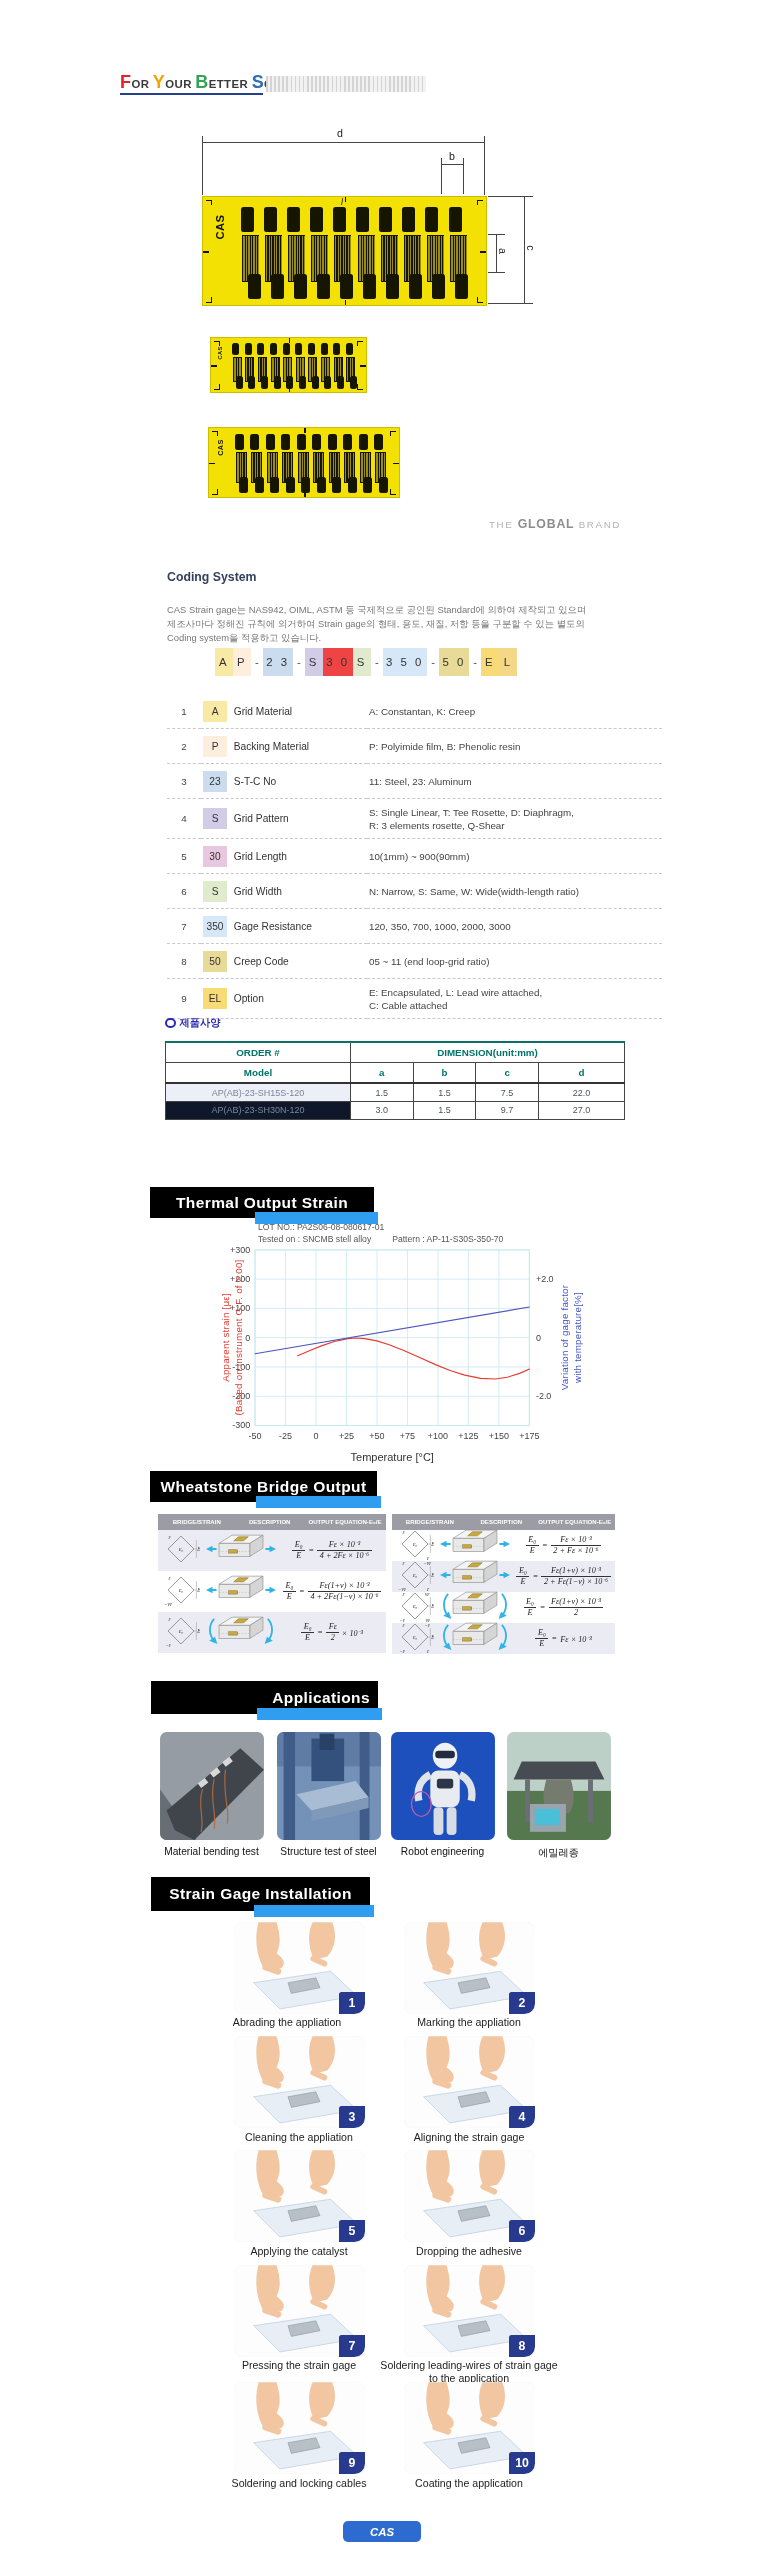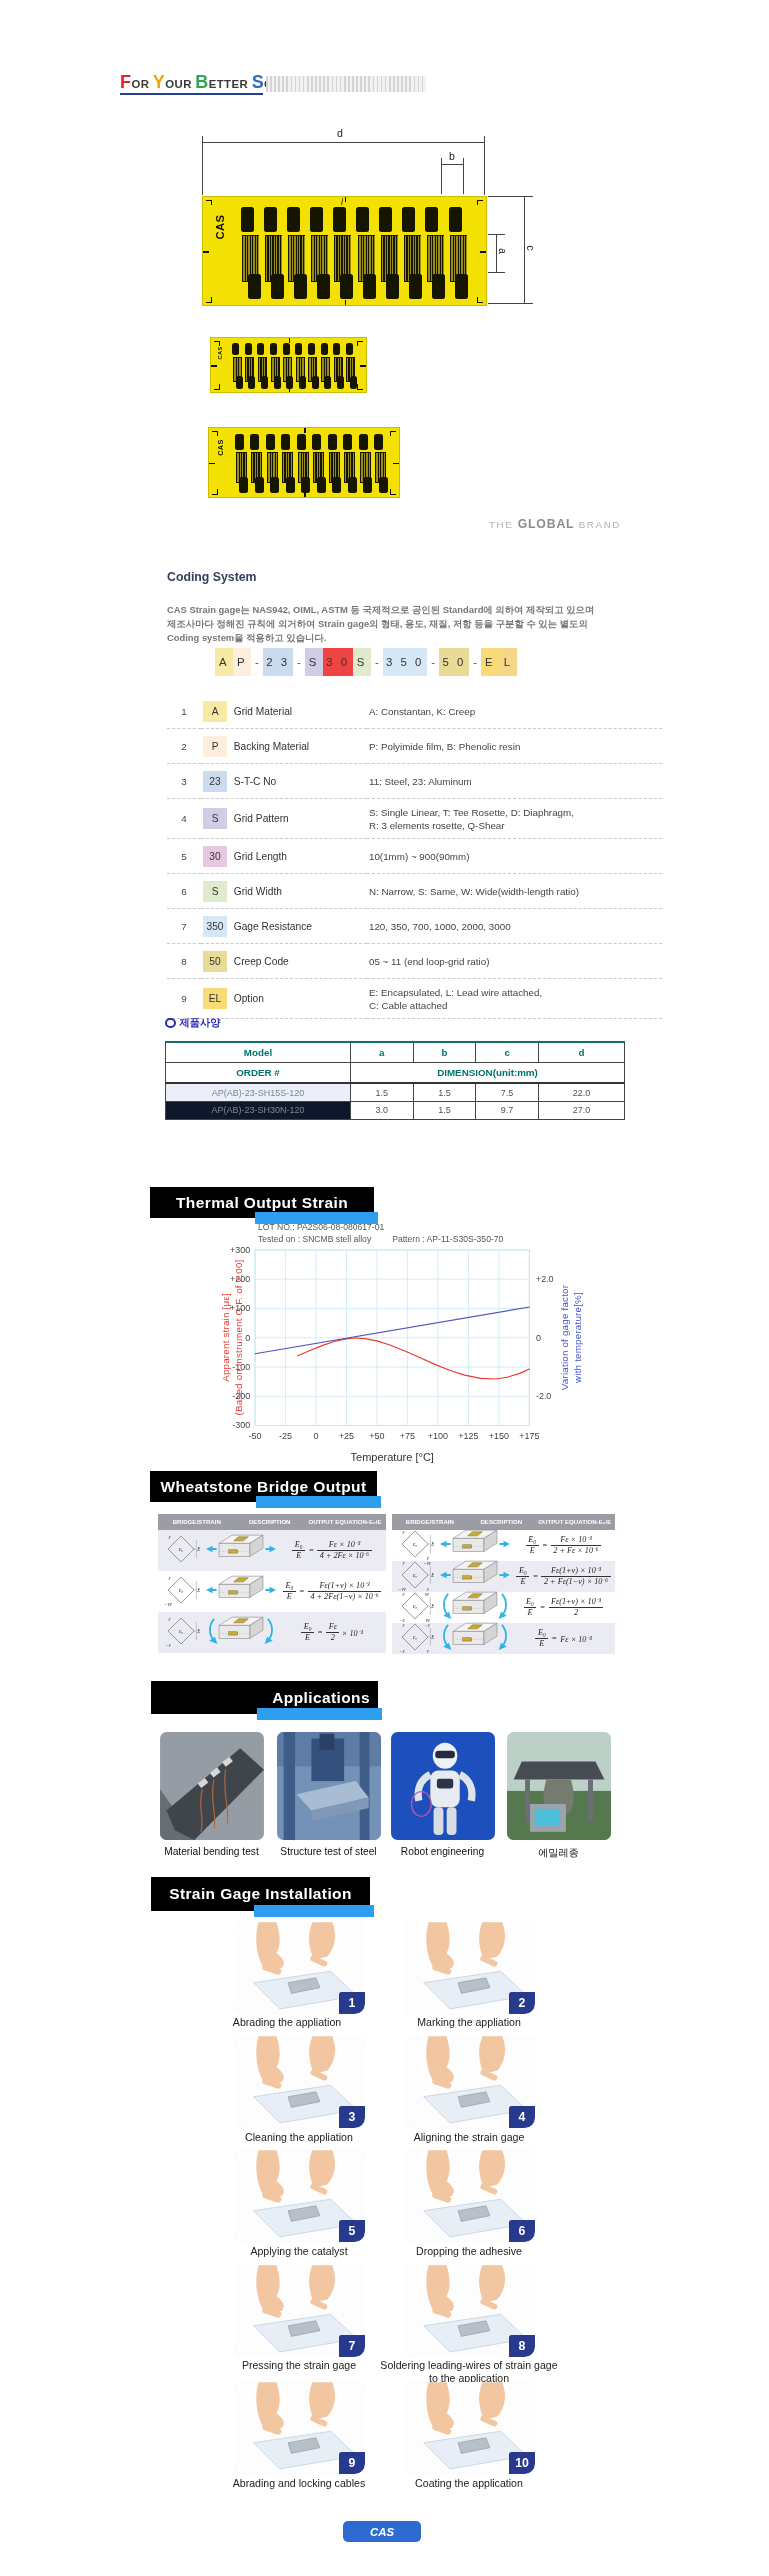--- a/index.html
+++ b/index.html
@@ -20,21 +20,21 @@
   .dimline{position:absolute;background:#444;}
   .dimlabel{position:absolute;font-size:10.6px;color:#222;font-family:"Liberation Sans",sans-serif;}
   .rot90{transform:rotate(90deg);transform-origin:center;}
 
   #global-brand{left:470px;top:516px;width:151px;text-align:right;white-space:nowrap;}
   #global-brand .t1{font-size:9.8px;color:#b3b3b3;letter-spacing:1.6px;}
   #global-brand .t2{font-size:12.3px;color:#8d8d8d;font-weight:bold;letter-spacing:0.8px;}
 
   
   #coding-title{left:167px;top:570px;font-size:12.3px;font-weight:bold;color:#33415e;}
-  #coding-para{left:167px;top:603px;width:513px;font-size:9.4px;color:#777;line-height:14px;white-space:pre-line;font-weight:bold;}
+  #coding-para{left:167px;top:603px;width:513px;font-size:9.4px;color:#777;line-height:14px;white-space:pre-line;}
   #chip-row{left:215px;top:648px;display:flex;align-items:center;}
   .chip{display:inline-block;height:28px;line-height:28px;text-align:center;font-size:11.4px;color:#333;
         letter-spacing:2.5px;padding:0 3.3px;min-width:11.4px;}
   .chip-dash{margin:0 4.1px;color:#555;font-size:11.4px;}
 
   #coding-table{left:167px;top:694px;width:495px;border-collapse:collapse;}
   #coding-table th{border-top:1.6px solid #bcd6ea;border-bottom:0.8px solid #bcd6ea;
         font-size:10.6px;color:#555;font-weight:normal;padding:4.1px 0;text-align:center;}
   #coding-table td{border-bottom:0.8px dashed #c9c9c9;font-size:9.8px;color:#444;padding:6.5px 1.6px;vertical-align:middle;}
   #coding-table td.no{text-align:center;width:31px;}
@@ -370,29 +370,29 @@
       </tbody>
     </table>
 
   <div class="abs" id="spec-label">
     <span class="bullet-circle"></span>
     <span>제품사양</span>
   </div>
   <table class="abs" id="spec-table">
       <tbody>
         <tr>
+          <th style="width: 184px;">ORDER #</th>
+          <th colspan="4">DIMENSION(unit:mm)</th>
+        </tr>
+        <tr>
           <th>Model</th>
           <th>a</th>
           <th>b</th>
           <th>c</th>
           <th>d</th>
-        </tr>
-        <tr>
-          <th style="width: 184px;">ORDER #</th>
-          <th colspan="4">DIMENSION(unit:mm)</th>
         </tr>
         <tr class="grp">
           <td class="model" style="background: rgb(236, 238, 248);">AP(AB)-23-SH15S-120</td>
           <td>1.5</td>
           <td>1.5</td>
           <td>7.5</td>
           <td>22.0</td>
         </tr>
         <tr>
           <td class="model" style="background: #0f172a;">AP(AB)-23-SH30N-120</td>
@@ -879,21 +879,21 @@
     <rect width="160" height="112" fill="#fdfdfe"></rect>
     <polygon points="24,74 118,60 150,90 56,106" fill="#e7eef6" stroke="#c2d2e2" stroke-width="1"></polygon>
     <polygon points="66,74 100,68 105,80 70,87" fill="#b7bfc7" stroke="#939ba3" stroke-width="0.8"></polygon>
     <g fill="#f1c6a0">
       <path d="M30,0 L52,0 C56,14 58,26 52,38 C60,44 64,50 58,56 L40,60 C28,48 24,20 30,0 Z"></path>
       <rect x="36" y="50" width="24" height="8" rx="4" transform="rotate(18 36 50)"></rect>
       <path d="M96,0 L120,0 C126,16 124,30 114,42 L98,46 C90,30 90,12 96,0 Z"></path>
       <rect x="95" y="40" width="22" height="7" rx="3.5" transform="rotate(24 95 40)"></rect>
     </g>
         </svg><div class="stepbadge">9</div></div>
-      <div class="stepcap abs" style="left: 209px; top: 2477px;">Abrading and locking cables</div>
+      <div class="stepcap abs" style="left: 209px; top: 2477px;">Soldering and locking cables</div>
       <div class="stepphoto abs" style="left: 404px; top: 2382px;"><svg viewBox="0 0 160 112" width="131" height="92">
     <rect width="160" height="112" fill="#fdfdfe"></rect>
     <polygon points="24,74 118,60 150,90 56,106" fill="#e7eef6" stroke="#c2d2e2" stroke-width="1"></polygon>
     <polygon points="66,74 100,68 105,80 70,87" fill="#b7bfc7" stroke="#939ba3" stroke-width="0.8"></polygon>
     <g fill="#f1c6a0">
       <path d="M30,0 L52,0 C56,14 58,26 52,38 C60,44 64,50 58,56 L40,60 C28,48 24,20 30,0 Z"></path>
       <rect x="36" y="50" width="24" height="8" rx="4" transform="rotate(18 36 50)"></rect>
       <path d="M96,0 L120,0 C126,16 124,30 114,42 L98,46 C90,30 90,12 96,0 Z"></path>
       <rect x="95" y="40" width="22" height="7" rx="3.5" transform="rotate(24 95 40)"></rect>
     </g>

